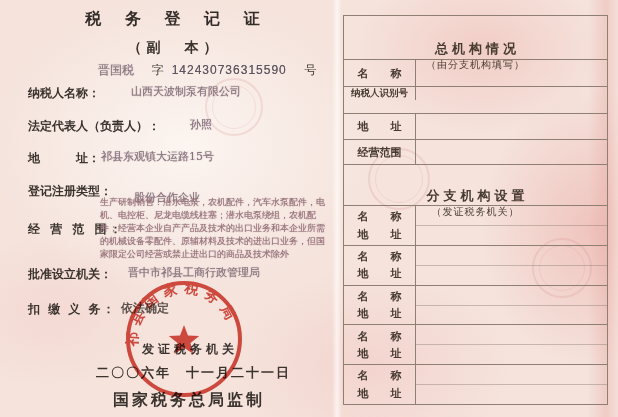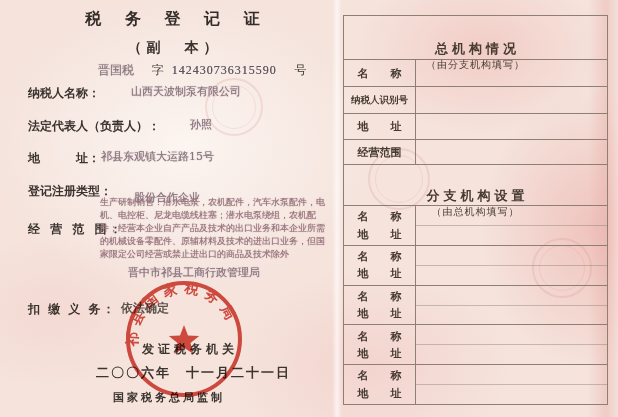--- a/index.html
+++ b/index.html
@@ -27,34 +27,34 @@
   .wm { position:absolute; border-radius:50%; border:2px solid rgba(214,140,138,.22); }
   .wm::after { content:""; position:absolute; inset:5px; border-radius:50%; border:1.5px solid rgba(214,140,138,.18); }
 
   
   .title { position:absolute; top:9px; left:0; width:345px; text-align:center;
            font-size:16px; font-weight:bold; letter-spacing:9px; color:#332c28; text-indent:9px; }
   .subtitle { position:absolute; top:39px; left:0; width:345px; text-align:center;
               font-size:14px; font-weight:bold; letter-spacing:5px; color:#3a322d; text-indent:5px; }
   .serial { position:absolute; top:62px; left:98px; font-size:12px; color:#3c342f; white-space:nowrap; }
   .serial .blur { color:#8d7a82; text-shadow:0 0 1px rgba(141,122,130,.9); }
-  .serial .num { font-family:Liberation Serif, serif; font-size:12px; color:#5d5560;
+  .serial .num { font-family:Liberation Sans, sans-serif; font-size:12px; color:#5d5560;
                  letter-spacing:1px; text-shadow:0 0 .5px rgba(93,85,96,.8); margin:12px 6px 0 4px; }
 
   .lbl { position:absolute; font-size:12px; font-weight:bold; color:#3b332e; white-space:nowrap; }
   .val { position:absolute; font-size:11px; color:#8b7580; white-space:nowrap;
          text-shadow:0 0 1px rgba(139,117,128,.85); }
   .scope-val { position:absolute; left:100px; top:196px; width:233px; white-space:normal;
                font-size:9px; line-height:13px; color:#97737c; text-shadow:0 0 1px rgba(151,115,124,.8); }
 
   .issuer  { position:absolute; top:341px; left:0; width:380px; text-align:center; font-size:12px;
              font-weight:bold; letter-spacing:4px; color:#3b332e; }
   .datetxt { position:absolute; top:364px; left:96px; font-size:13px; font-weight:bold;
              letter-spacing:2px; color:#3b332e;text-align:center; }
-  .producer{ position:absolute; top:390px; left:113px; font-size:11px; font-weight:bold;
+  .producer{ position:absolute; top:390px; left:113px; font-size:16px; font-weight:bold;
              letter-spacing:3px; color:#3b332e; }
 
   .seal { position:absolute; left:122px; top:277px; width:124px; height:124px;
           opacity:.85; mix-blend-mode:multiply; }
 
   
   .rtable { position:absolute; left:343px; top:15px; width:265px; height:390px;
             border:1px solid #8d8072; display:flex; flex-direction:column; color:#473b31; }
   .rt-head { height:44px; border-bottom:1px solid #8d8072; display:flex; flex-direction:column;
              align-items:center; justify-content:center; }
@@ -104,20 +104,21 @@
 
   <div class="lbl" style="left:28px; top:150px;">地　　　址：</div>
   <div class="val" style="left:101px; top:149px;">祁县东观镇大运路15号</div>
 
   <div class="lbl" style="left:28px; top:183px;">登记注册类型：</div>
   <div class="val" style="left:134px; top:190px;">股份合作企业</div>
 
   <div class="lbl" style="left:28px; top:221px; letter-spacing:3px;">经 营 范 围：</div>
   <div class="scope-val">生产研制销售：潜水电泵，农机配件，汽车水泵配件，电机、电控柜、尼龙电缆线柱塞；潜水电泵绕组，农机配件；经营本企业自产产品及技术的出口业务和本企业所需的机械设备零配件、原辅材料及技术的进出口业务，但国家限定公司经营或禁止进出口的商品及技术除外</div>
 
+  <div class="lbl" style="left:28px; top:266px;">批准设立机关：</div>
   <div class="val" style="left:128px; top:265px;">晋中市祁县工商行政管理局</div>
 
   <div class="lbl" style="left:28px; top:301px; letter-spacing:2px;">扣 缴 义 务：</div>
   <div class="val" style="left:121px; top:300px; font-size:12px; color:#5e524c; text-shadow:none; font-weight:bold;">依法确定</div>
 
   <div class="issuer">发证税务机关</div>
   <div class="datetxt">二〇〇六年　十一月二十一日</div>
   <div class="producer">国家税务总局监制</div>
 
   <svg class="seal" viewBox="0 0 124 124">
@@ -135,36 +136,36 @@
 
     <div class="rt-head">
       <div class="t1">总机构情况</div>
       <div class="t2">（由分支机构填写）</div>
     </div>
 
     <div class="rt-row" style="height:27px;">
       <div class="cell-l">名　　称</div>
       <div class="cell-v"></div>
     </div>
-    <div class="rt-row" style="height:27px;">
+    <div class="rt-row" style="height:27px;flex-direction:column;">
       <div class="cell-l small">纳税人识别号</div>
       <div class="cell-v"></div>
     </div>
     <div class="rt-row" style="height:26px;">
       <div class="cell-l">地　　址</div>
       <div class="cell-v"></div>
     </div>
     <div class="rt-row" style="height:25px;text-align:right;">
       <div class="cell-l">经营范围</div>
       <div class="cell-v"></div>
     </div>
 
     <div class="rt-head" style="height:41px;">
       <div class="t1">分支机构设置</div>
-      <div class="t2">（由总机构填写）</div>
+      <div class="t2">（发证税务机关）</div>
     </div>
 
     <div style="display:flex; flex-direction:column; flex:1;">
     <div class="pair">
       <div class="cell-l">
         <div class="pn">名　　称</div>
         <div class="pa">地　　址</div>
       </div>
       <div class="cell-v">
         <div class="half pvn"></div>

